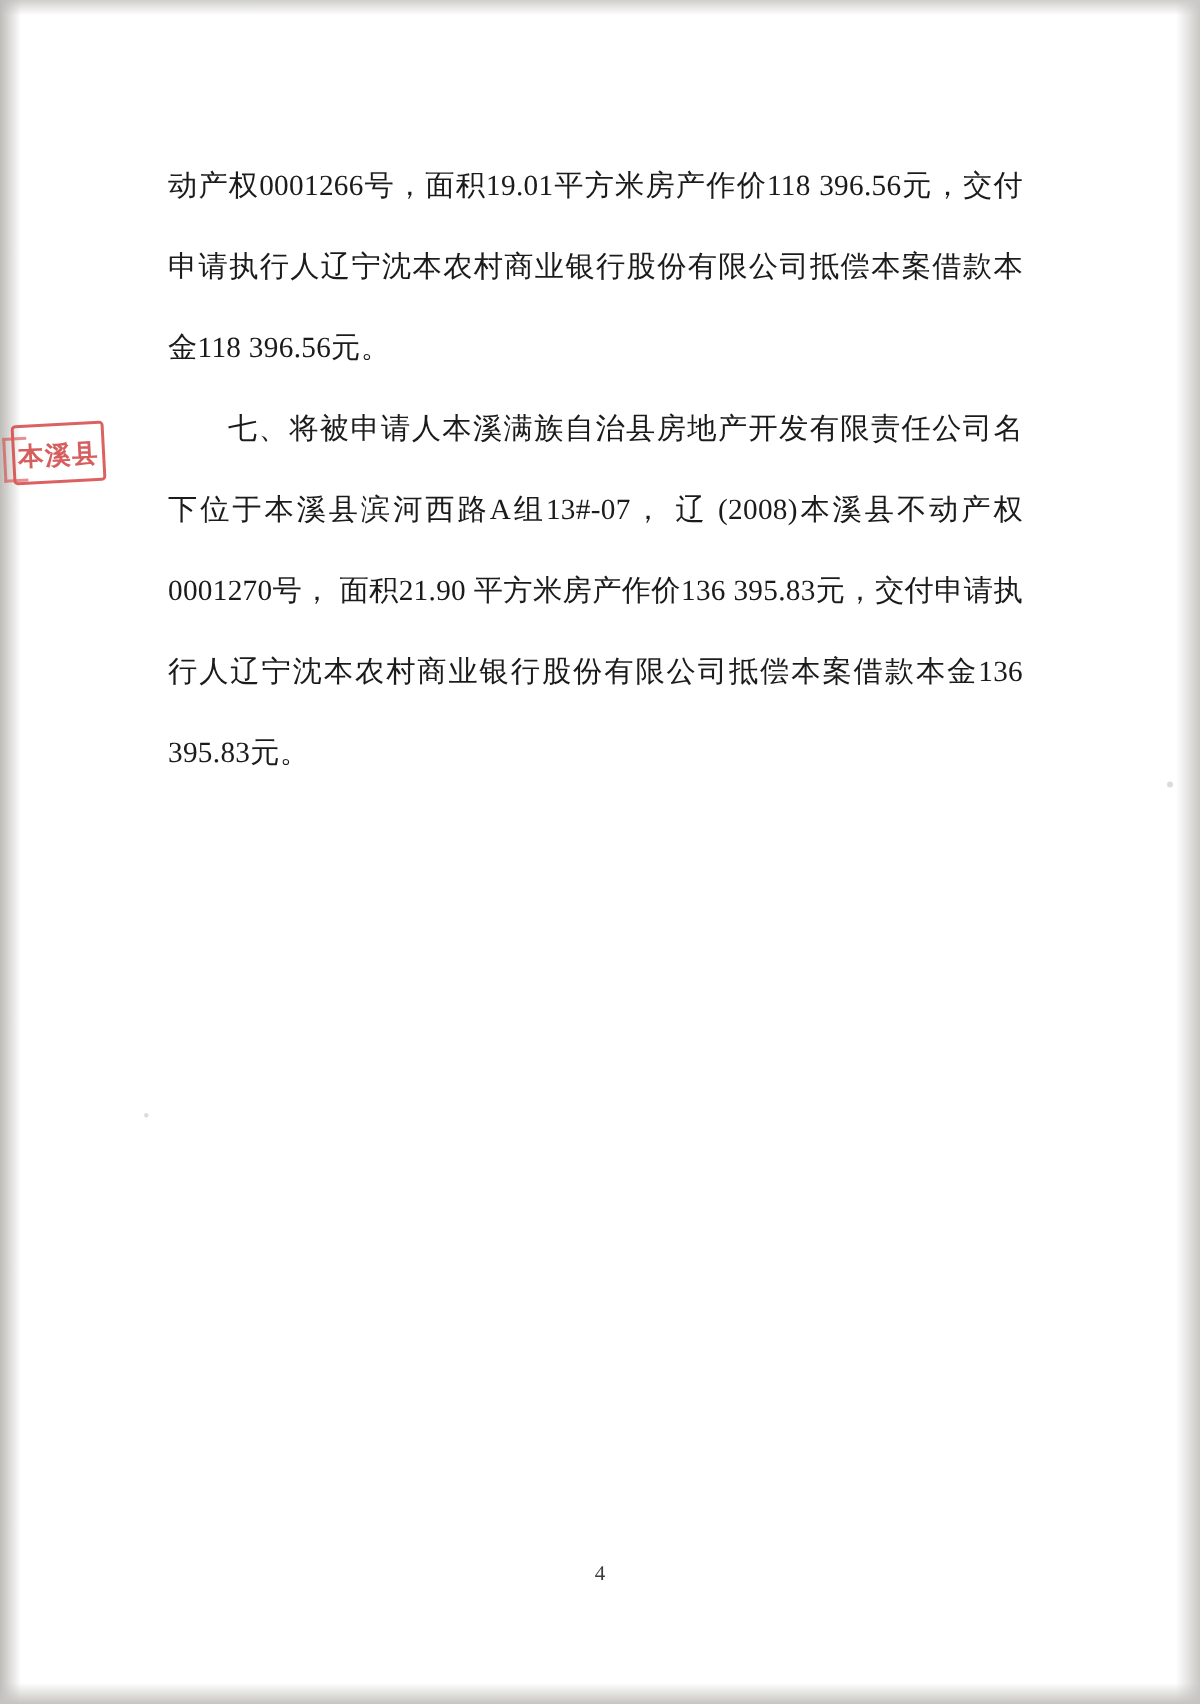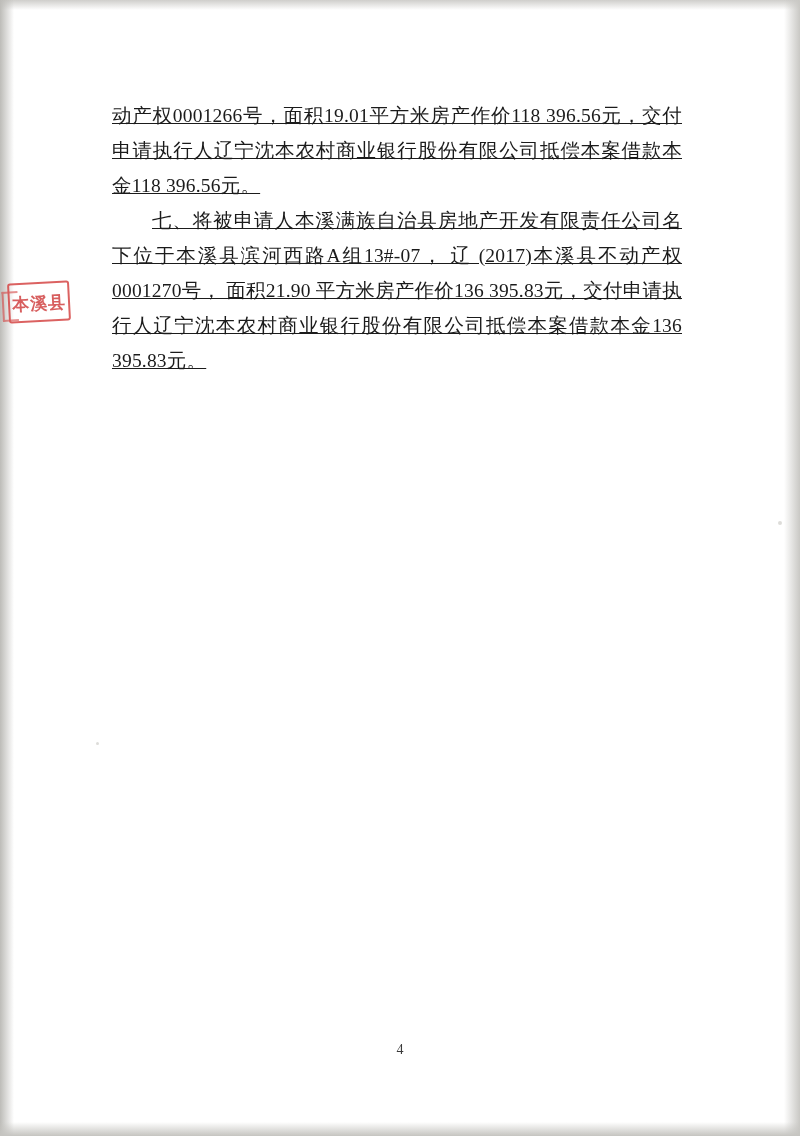--- a/index.html
+++ b/index.html
@@ -51,26 +51,25 @@
 
   .body-text {
     position: absolute;
     left: 112px;
     top: 98px;
     width: 570px;
   }
   .para {
     margin: 0 0 0 0;
     font-size: 19.5px;
-    line-height: 35px;
+    line-height: 54px;
     color: #1b1b1b;
     text-align: justify;
     text-justify: inter-ideograph;
     letter-spacing: 0.2px;
-    text-decoration: underline;
   }
   .para.indent {
     text-indent: 40px;
   }
   .para + .para {
     margin-top: 0px;
   }
   .seal {
     position: absolute;
     left: 8px;
@@ -130,18 +129,18 @@
   <div class="scan-edge-right"></div>
   <div class="scan-edge-bottom"></div>
 
   <div class="speck" style="left:778px;top:521px;width:4px;height:4px;"></div>
   <div class="speck" style="left:96px;top:742px;width:3px;height:3px;"></div>
 
   <div class="seal">本溪县</div>
 
   <div class="body-text">
     <p class="para">动产权0001266号，面积19.01平方米房产作价118 396.56元，交付申请执行人辽宁沈本农村商业银行股份有限公司抵偿本案借款本金118  396.56元。</p>
-    <p class="para indent">七、将被申请人本溪满族自治县房地产开发有限责任公司名下位于本溪县滨河西路A组13#-07， 辽 (2017)本溪县不动产权0001270号， 面积21.90 平方米房产作价136  395.83元，交付申请执行人辽宁沈本农村商业银行股份有限公司抵偿本案借款本金136  395.83元。</p>
+    <p class="para indent">七、将被申请人本溪满族自治县房地产开发有限责任公司名下位于本溪县滨河西路A组13#-07， 辽 (2008)本溪县不动产权0001270号， 面积21.90 平方米房产作价136  395.83元，交付申请执行人辽宁沈本农村商业银行股份有限公司抵偿本案借款本金136  395.83元。</p>
   </div>
 
   <div class="page-number">4</div>
 
 </div>
 
 </body></html>

